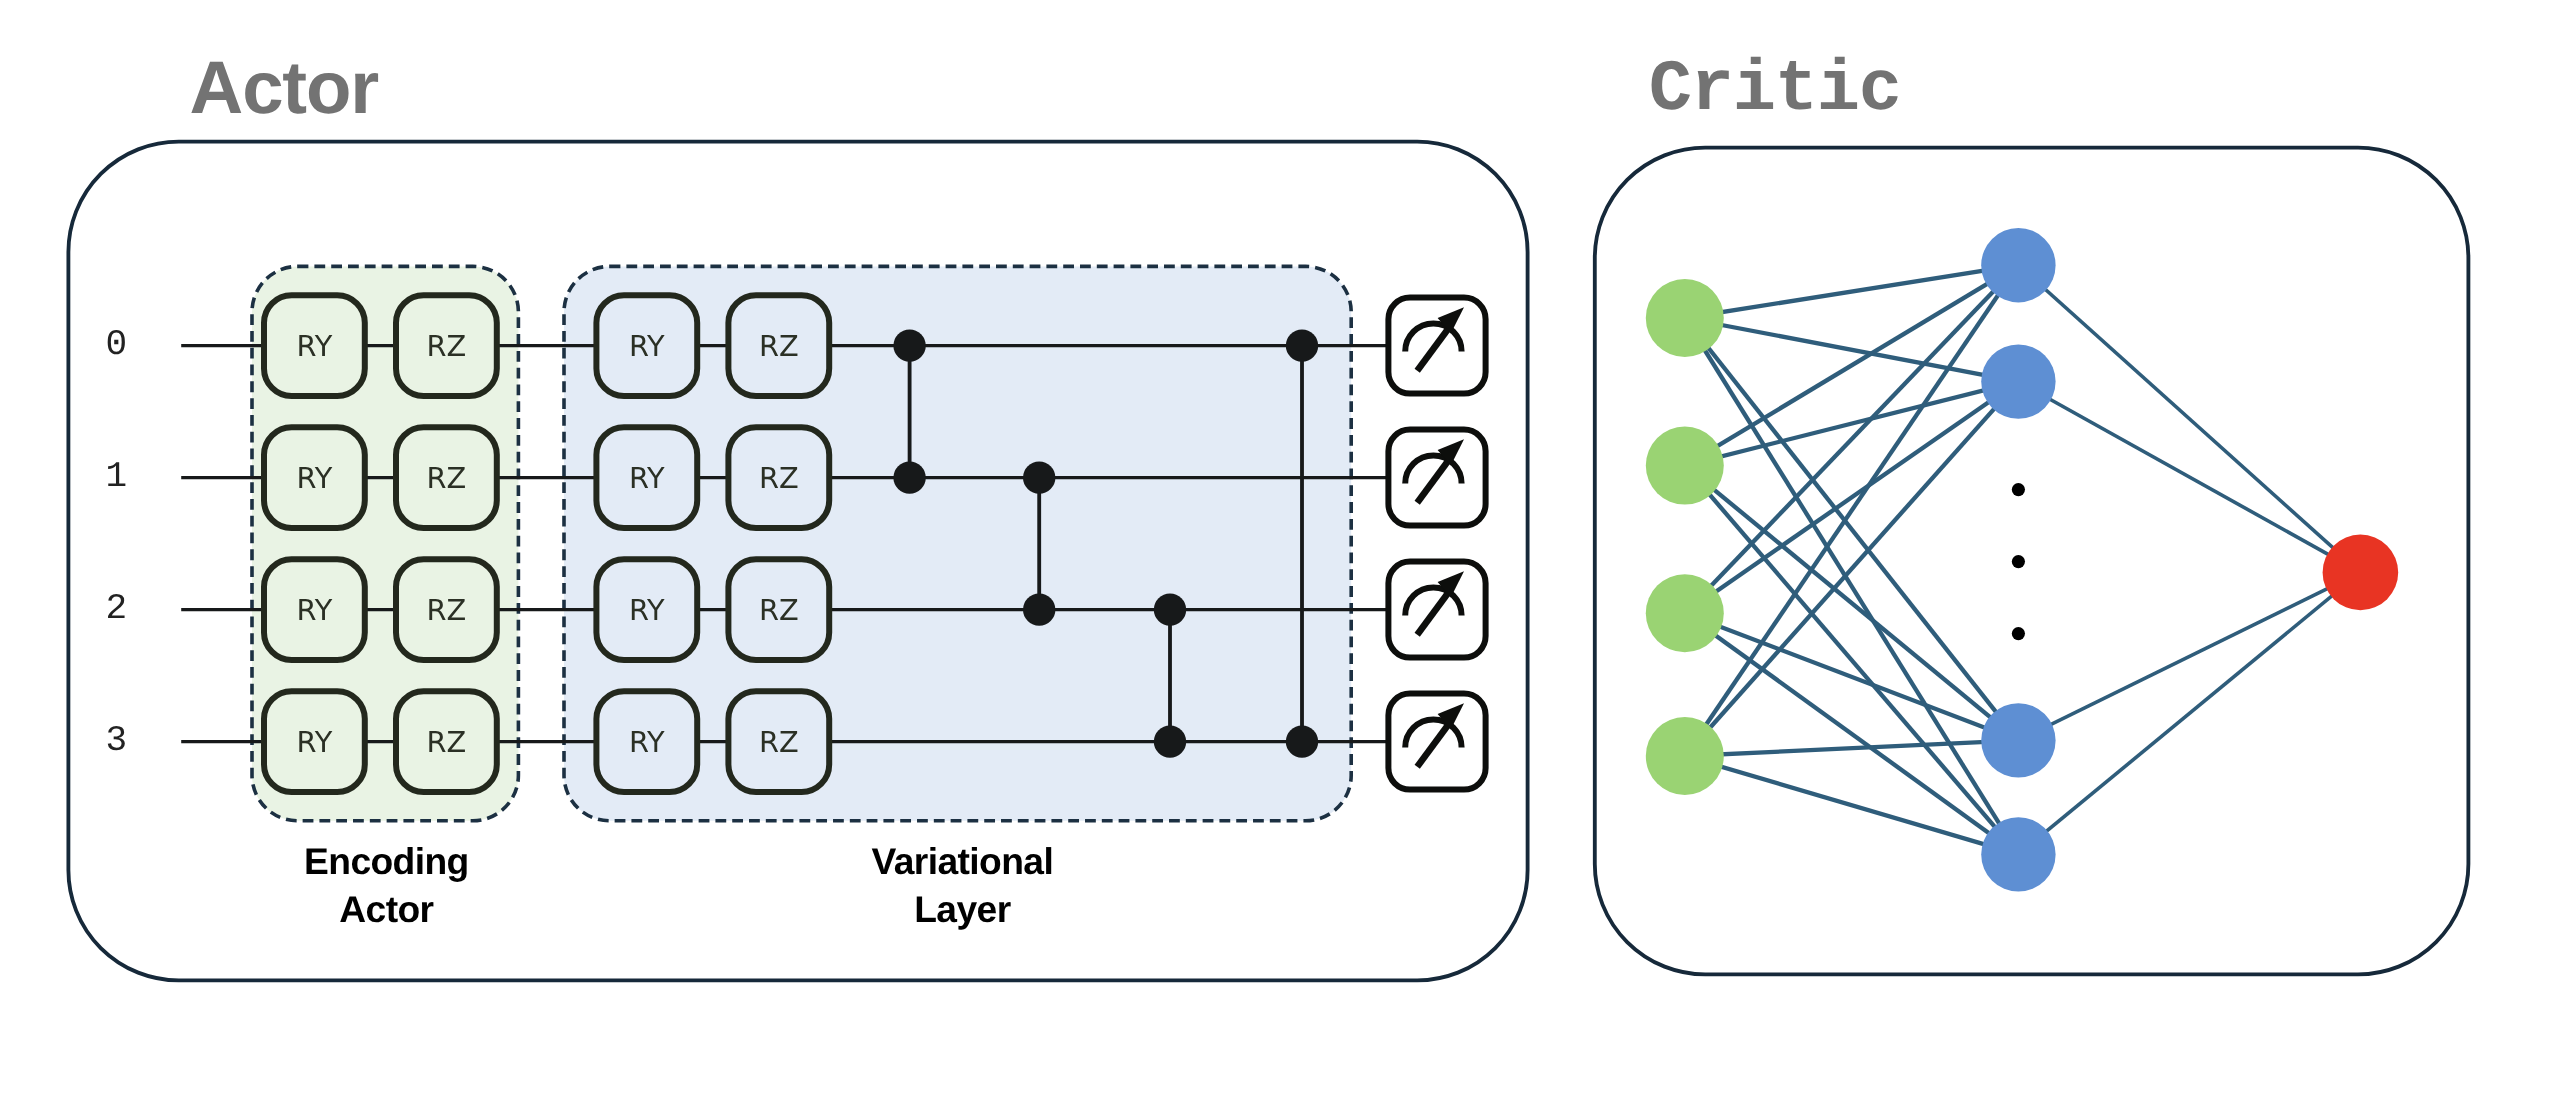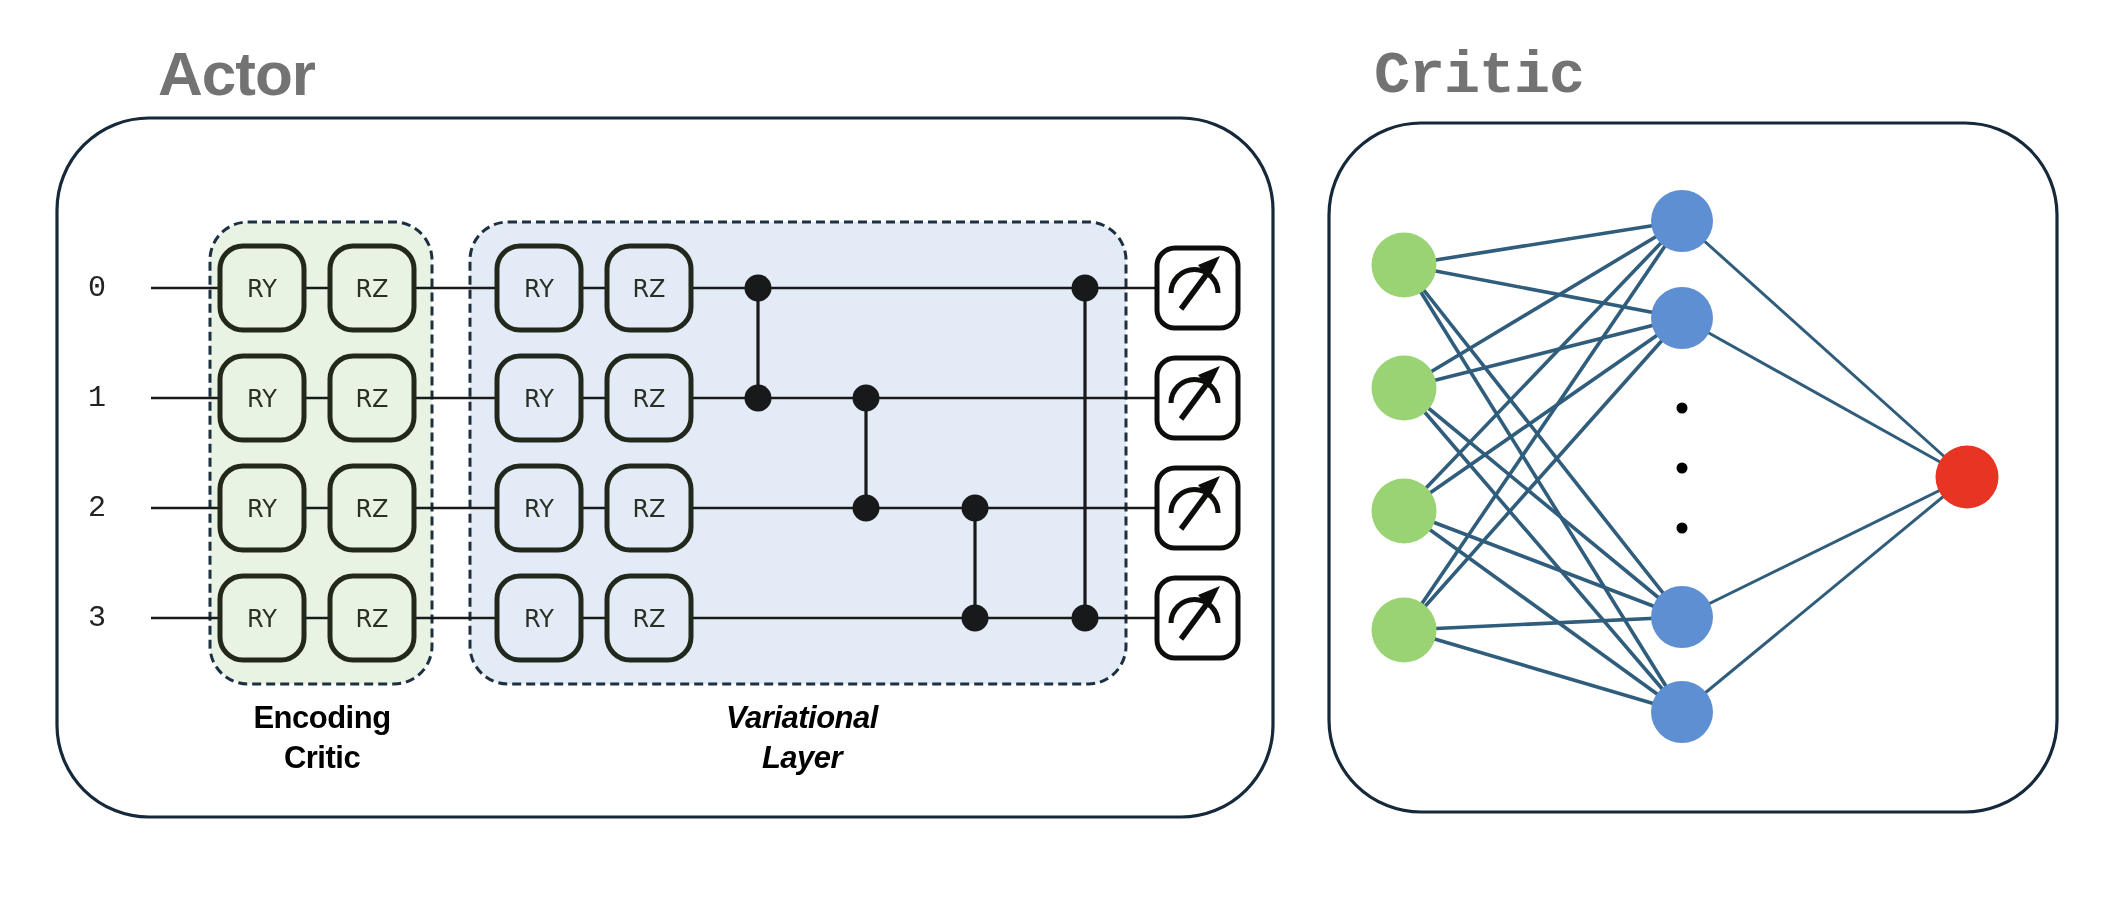--- a/index.html
+++ b/index.html
@@ -7,21 +7,21 @@
          font-family:"Liberation Sans",sans-serif;}
   #figure-svg{position:absolute;left:0;top:0;}
   .panel-title{position:absolute;font-weight:bold;color:#737373;letter-spacing:-1px;
                font-family:"Liberation Sans",sans-serif;}
   #actor-title{left:158px;top:38px;font-size:62px;}
   #critic-title{left:1374px;top:42px;font-size:60px;font-family:Liberation Mono, monospace;}
   .layer-label{position:absolute;top:698px;width:260px;text-align:center;
                font-size:31px;font-weight:bold;line-height:40px;color:#000;
                white-space:pre-line;letter-spacing:-0.5px;}
   #encoding-label{left:192px;}
-  #variational-label{left:672px;font-style:italic;}
+  #variational-label{left:672px;}
 </style>
 </head>
 <body>
 
 <div id="stage">
   <svg id="figure-svg" width="2124" height="912" viewBox="0 0 2124 912">
       <rect x="57" y="118" width="1216" height="699" rx="92" fill="#ffffff" stroke="#16293a" stroke-width="3.2"></rect>
       <rect x="1329" y="123" width="728" height="689" rx="92" fill="#ffffff" stroke="#16293a" stroke-width="3.2"></rect>
       <rect x="210" y="222" width="222" height="462" rx="38" fill="#e9f3e4" stroke="#1c3042" stroke-width="3" stroke-dasharray="9 5"></rect>
       <rect x="470" y="222" width="656" height="462" rx="38" fill="#e3ebf6" stroke="#1c3042" stroke-width="3" stroke-dasharray="9 5"></rect>
@@ -172,16 +172,16 @@
       <circle cx="1682" cy="408" r="5.5" fill="#000000"></circle>
       <circle cx="1682" cy="468" r="5.5" fill="#000000"></circle>
       <circle cx="1682" cy="528" r="5.5" fill="#000000"></circle>
       <circle cx="1967" cy="477" r="31.5" fill="#e83423"></circle>
     </svg>
 
   <div id="actor-title" class="panel-title">Actor</div>
   <div id="critic-title" class="panel-title">Critic</div>
 
   <div id="encoding-label" class="layer-label">Encoding
-Critic</div>
+Actor</div>
   <div id="variational-label" class="layer-label">Variational
 Layer</div>
 </div>
 
 </body></html>

